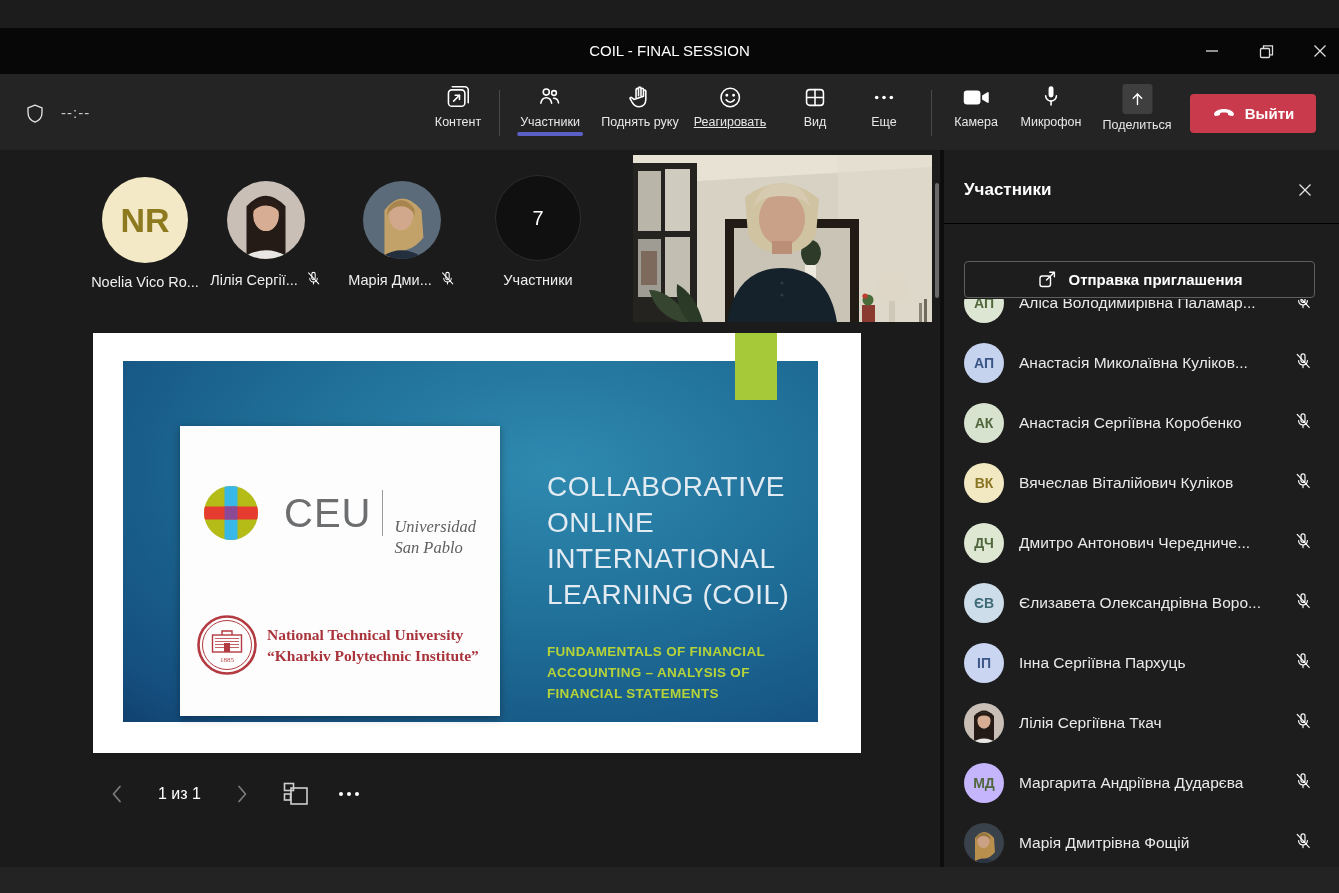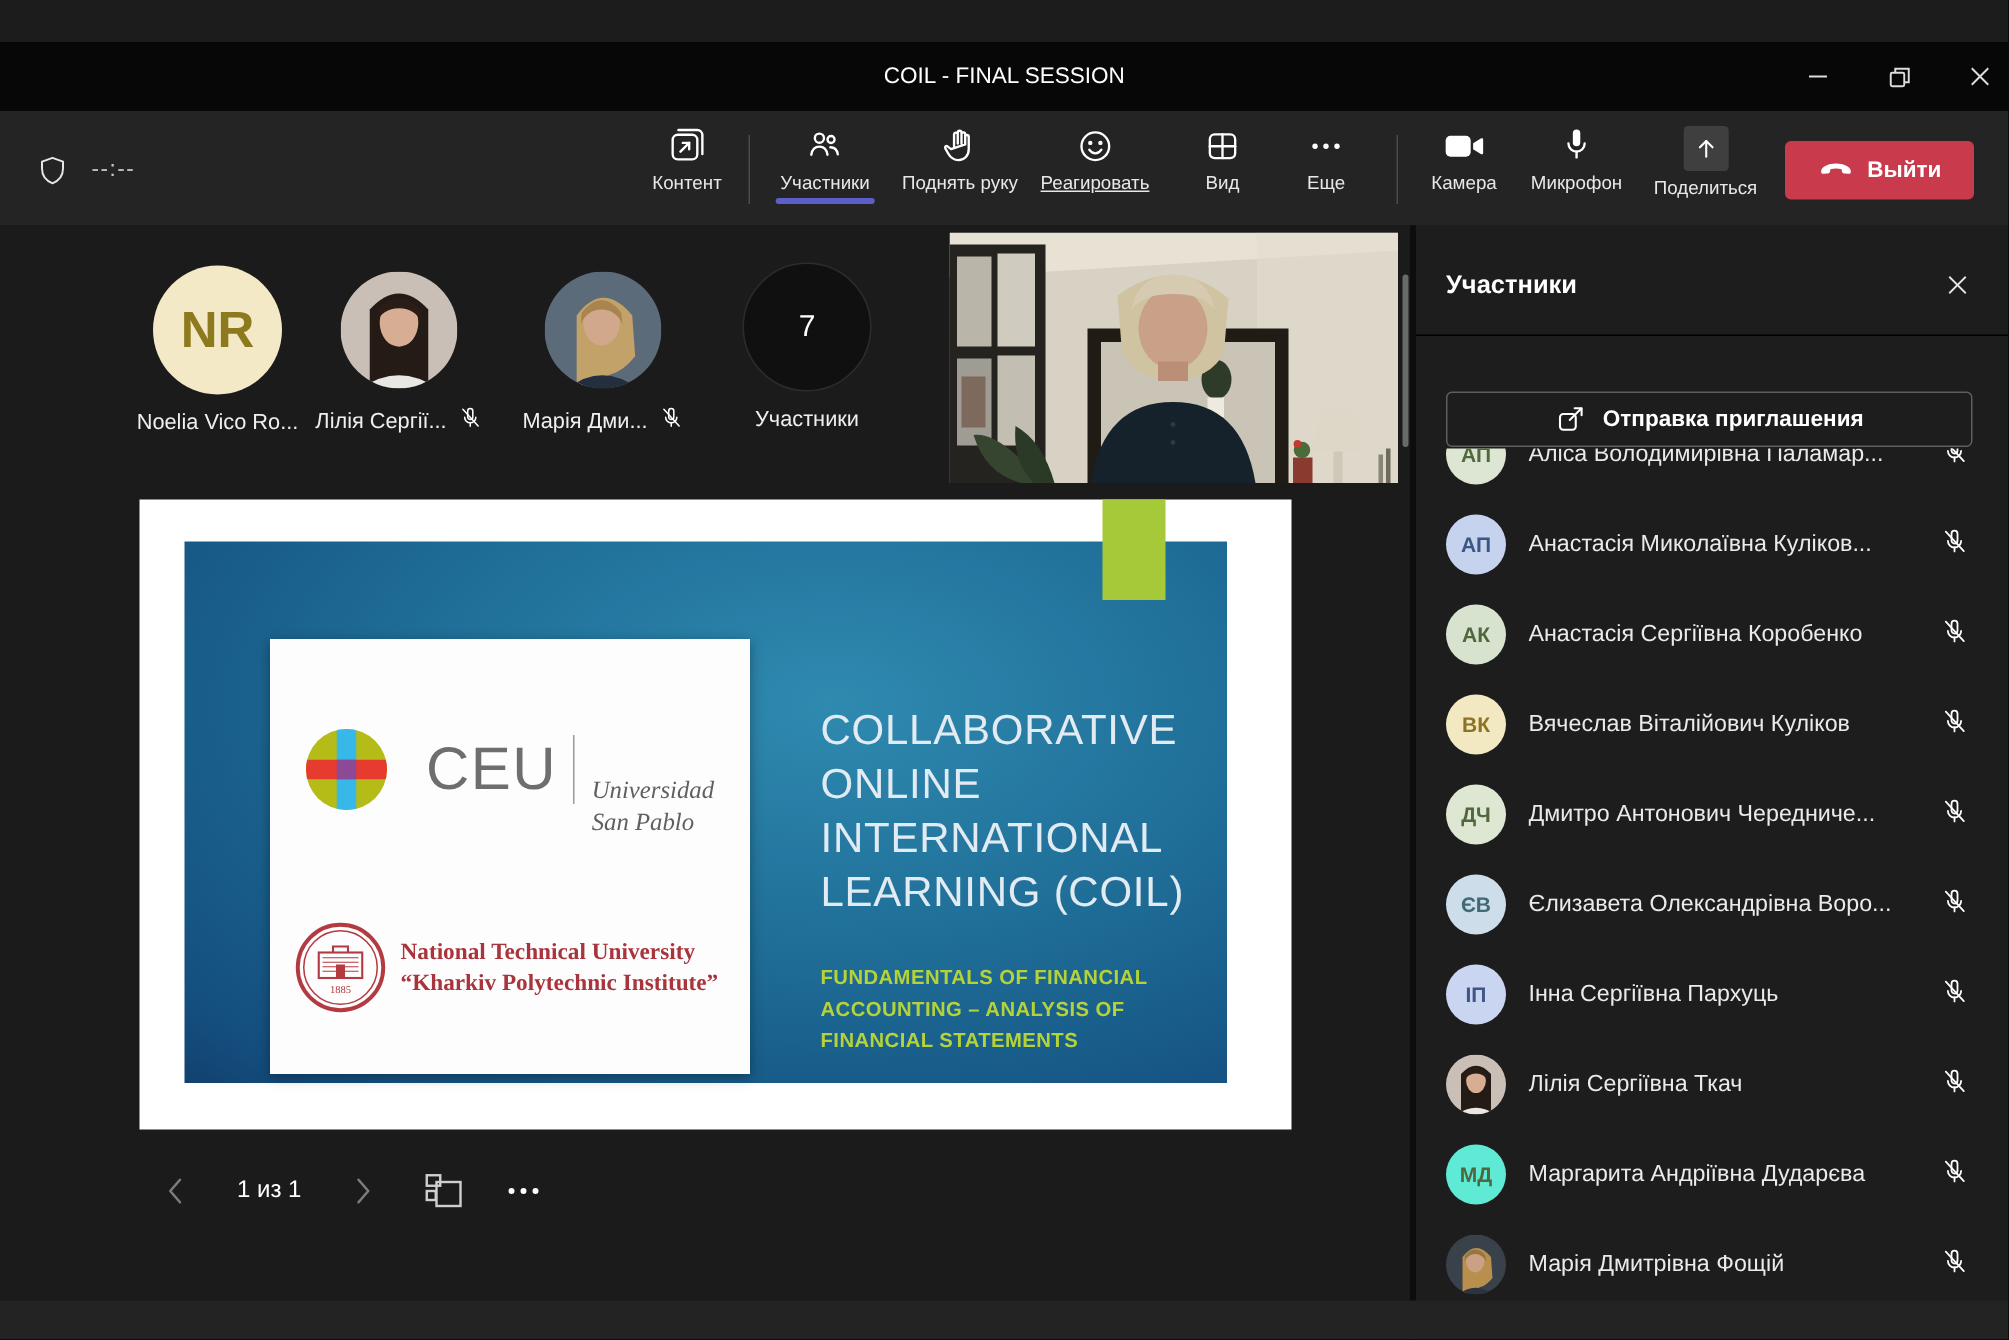--- a/index.html
+++ b/index.html
@@ -483,21 +483,21 @@
             <path d="M7 40 q13-9 26 0 z" fill="#e9e7e3"></path>
           </svg>
         </span>
         <span class="p-name">Лілія Сергіївна Ткач</span>
         <span class="p-mic"><svg class="micoff-ic">
               <use href="#i-micoff"></use>
             </svg></span>
       </div>
 
       <div class="p-row">
-        <span class="p-avatar" style="background:#5eead4;color:#50673e">МД</span>
+        <span class="p-avatar" style="background:#c4b5fd;color:#50673e">МД</span>
         <span class="p-name">Маргарита Андріївна Дударєва</span>
         <span class="p-mic"><svg class="micoff-ic">
               <use href="#i-micoff"></use>
             </svg></span>
       </div>
 
       <div class="p-row">
         <span class="p-avatar">
           <svg width="40" height="40" viewBox="0 0 40 40">
             <rect width="40" height="40" fill="#39414b"></rect>

